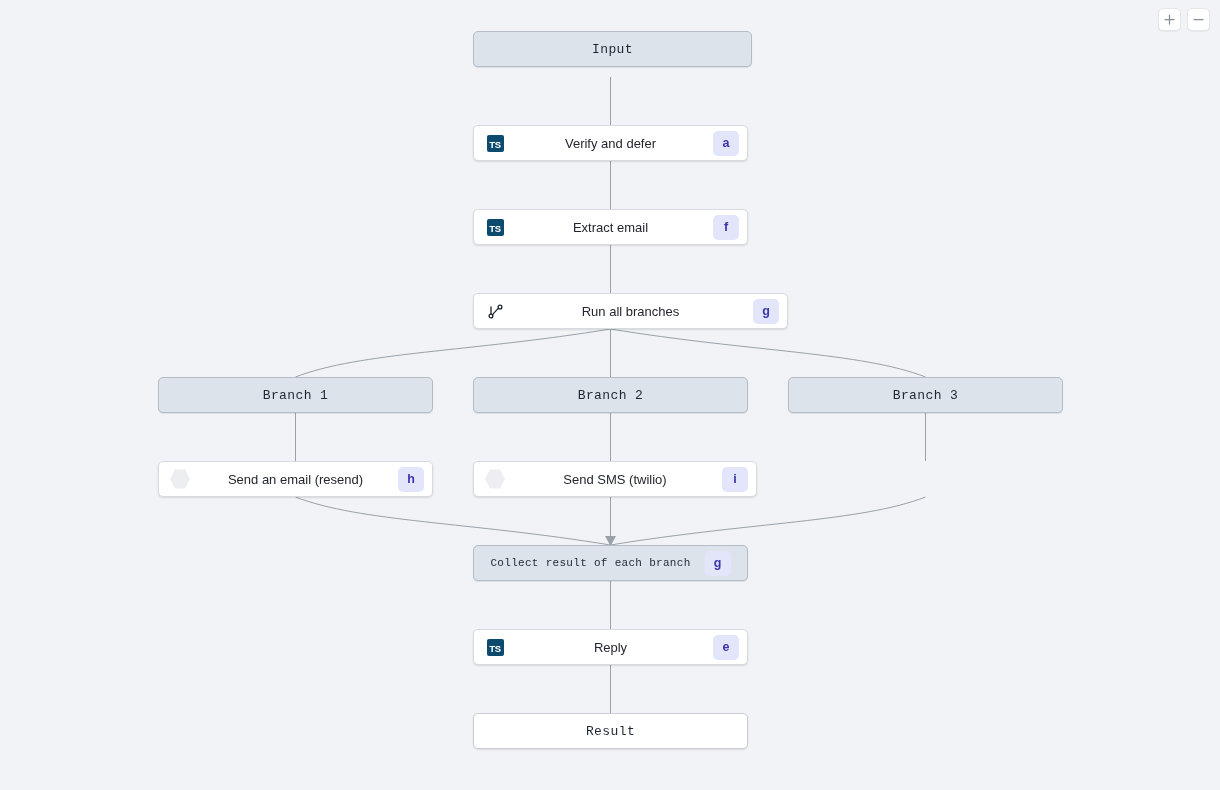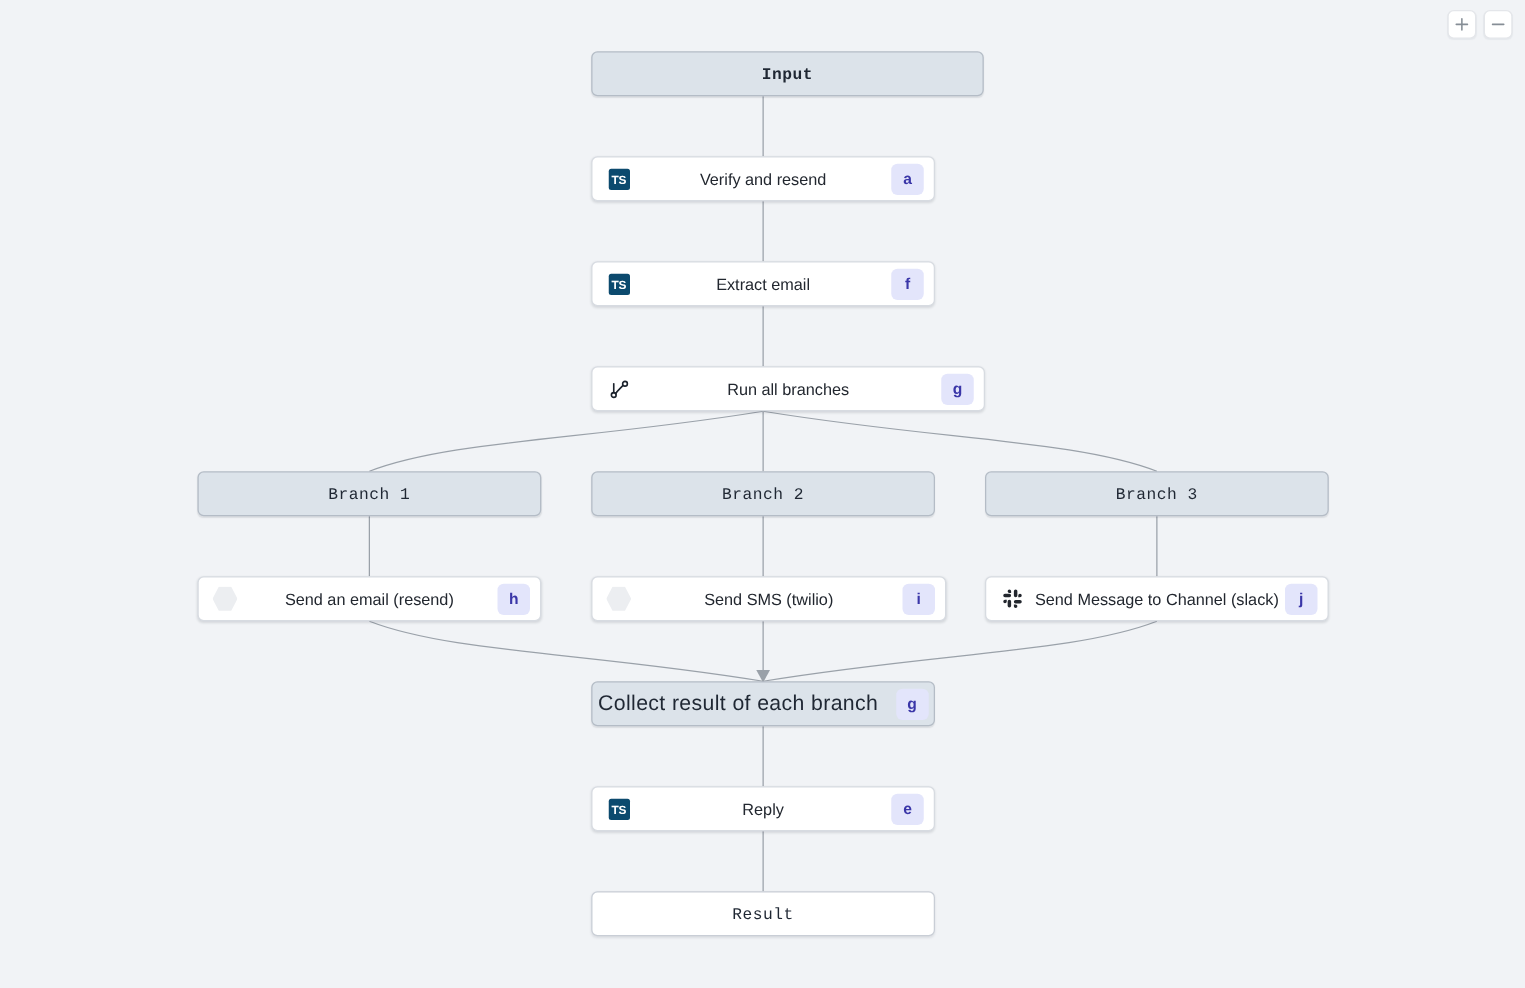--- a/index.html
+++ b/index.html
@@ -111,22 +111,22 @@
     font-family: "Liberation Sans", sans-serif;
   }
 
   
   .node.collect {
     justify-content: center;
     gap: 14px;
     padding: 0 10px;
   }
   .node.collect .label {
-    font-family: Liberation Sans, sans-serif;
-    font-size: 17px;
+    font-family: Liberation Mono, monospace;
+    font-size: 11px;
     letter-spacing: .3px;
     color: #1f2733;
     white-space: nowrap;
   }
 
   
   .ts-icon {
     width: 17px; height: 17px;
     background: #0c4a6e;
     border-radius: 2px;
@@ -191,29 +191,29 @@
 
     <path d="M295.5,497 C 360,522 470,522 610.5,545"></path>
     <line x1="610.5" y1="497" x2="610.5" y2="545"></line>
     <path d="M925.5,497 C 861,522 751,522 610.5,545"></path>
     <polygon class="arrow" points="610.5,546 605,536 616,536"></polygon>
 
     <line x1="610.5" y1="581" x2="610.5" y2="629"></line>
     <line x1="610.5" y1="665" x2="610.5" y2="713"></line>
   </svg>
 
-  <div class="node mono fill-blue" style="left:473px; top:41px; width:314px;font-weight:bold;">
+  <div class="node mono fill-blue" style="left:473px; top:31px; width:279px;">
     <span>Input</span>
   </div>
 
   <div class="node step" style="left:473px; top:125px; width:275px;">
     <span class="icon-slot">
       <span class="ts-icon">TS</span>
     </span>
-    <span class="label">Verify and resend</span>
+    <span class="label">Verify and defer</span>
     <span class="badge">a</span>
   </div>
 
   <div class="node step" style="left:473px; top:209px; width:275px;">
     <span class="icon-slot">
       <span class="ts-icon">TS</span>
     </span>
     <span class="label">Extract email</span>
     <span class="badge">f</span>
   </div>
@@ -252,32 +252,20 @@
   </div>
 
   <div class="node step" style="left:473px; top:461px; width:284px;">
     <span class="icon-slot">
       <span class="blob-icon"></span>
     </span>
     <span class="label">Send SMS (twilio)</span>
     <span class="badge">i</span>
   </div>
 
-  <div class="node step" style="left:788px; top:461px; width:275px;">
-    <span class="icon-slot">
-      <svg width="16" height="16" viewBox="0 0 24 24" fill="#23272e">
-        <path d="M5.1 15.2a2.1 2.1 0 1 1-2.1-2.1h2.1v2.1zm1.05 0a2.1 2.1 0 0 1 4.2 0v5.25a2.1 2.1 0 0 1-4.2 0V15.2z"></path>
-        <path d="M8.25 5.05a2.1 2.1 0 1 1 2.1-2.1v2.1h-2.1zm0 1.07a2.1 2.1 0 0 1 0 4.2H2.98a2.1 2.1 0 1 1 0-4.2h5.27z"></path>
-        <path d="M18.9 8.22a2.1 2.1 0 1 1 2.1 2.1h-2.1v-2.1zm-1.05 0a2.1 2.1 0 0 1-4.2 0V2.95a2.1 2.1 0 1 1 4.2 0v5.27z"></path>
-        <path d="M15.75 18.85a2.1 2.1 0 1 1-2.1 2.1v-2.1h2.1zm0-1.05a2.1 2.1 0 0 1 0-4.2h5.27a2.1 2.1 0 0 1 0 4.2h-5.27z"></path>
-      </svg>
-    </span>
-    <span class="label">Send Message to Channel (slack)</span>
-    <span class="badge">j</span>
-  </div>
 
   <div class="node collect fill-blue" style="left:473px; top:545px; width:275px;">
     <span class="label">Collect result of each branch</span>
     <span class="badge">g</span>
   </div>
 
   <div class="node step" style="left:473px; top:629px; width:275px;">
     <span class="icon-slot">
       <span class="ts-icon">TS</span>
     </span>

